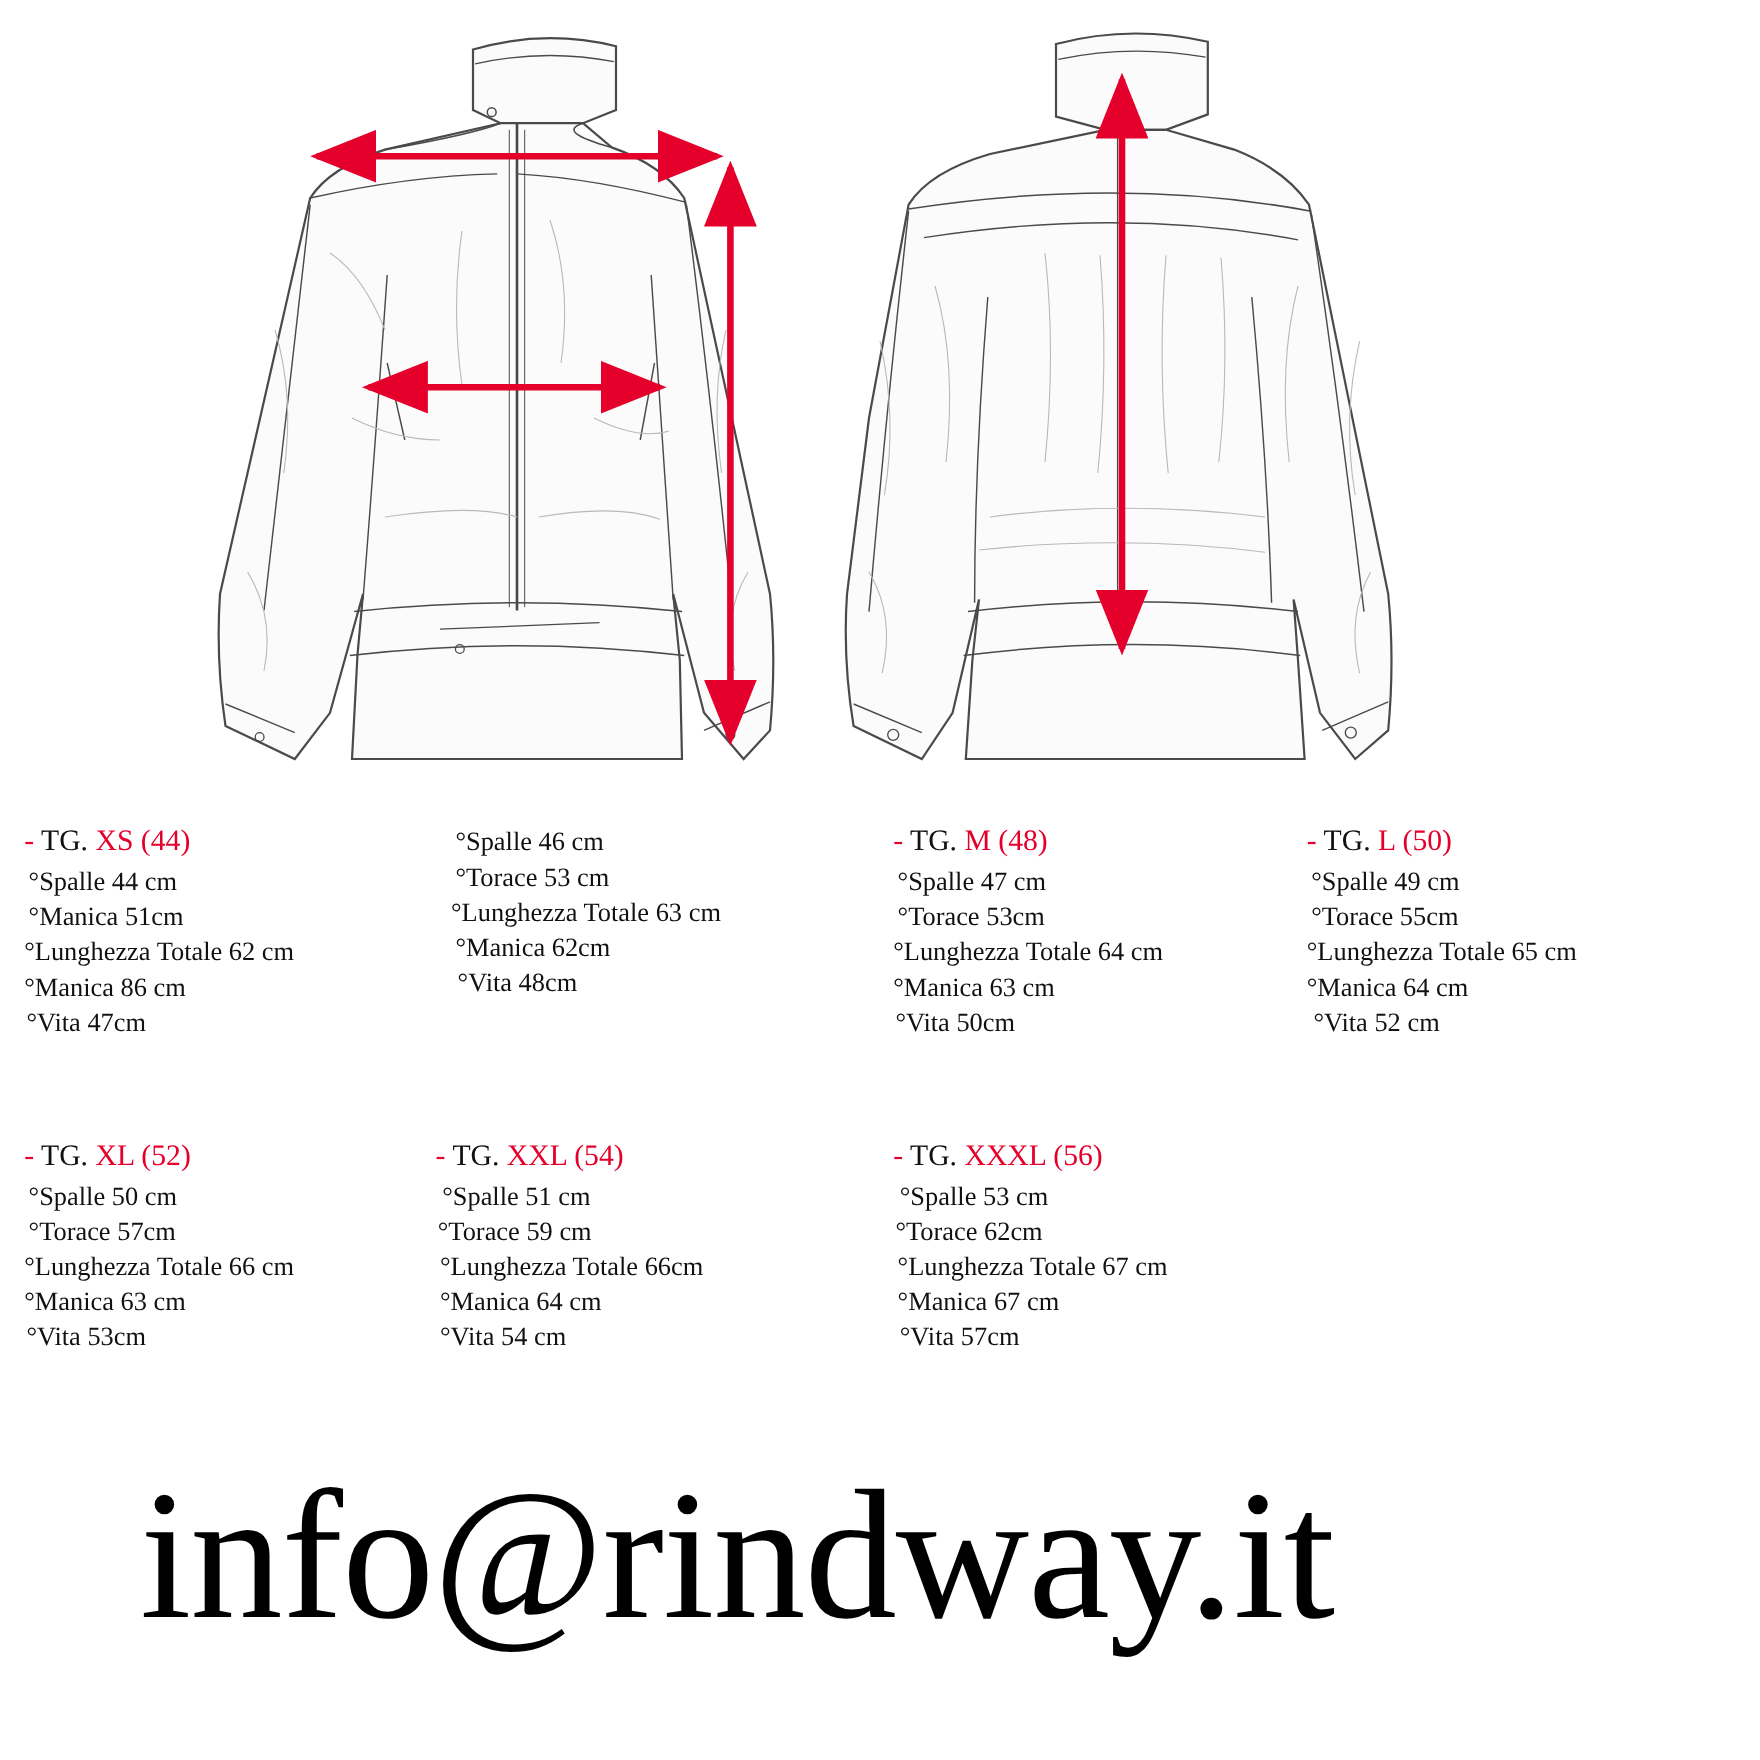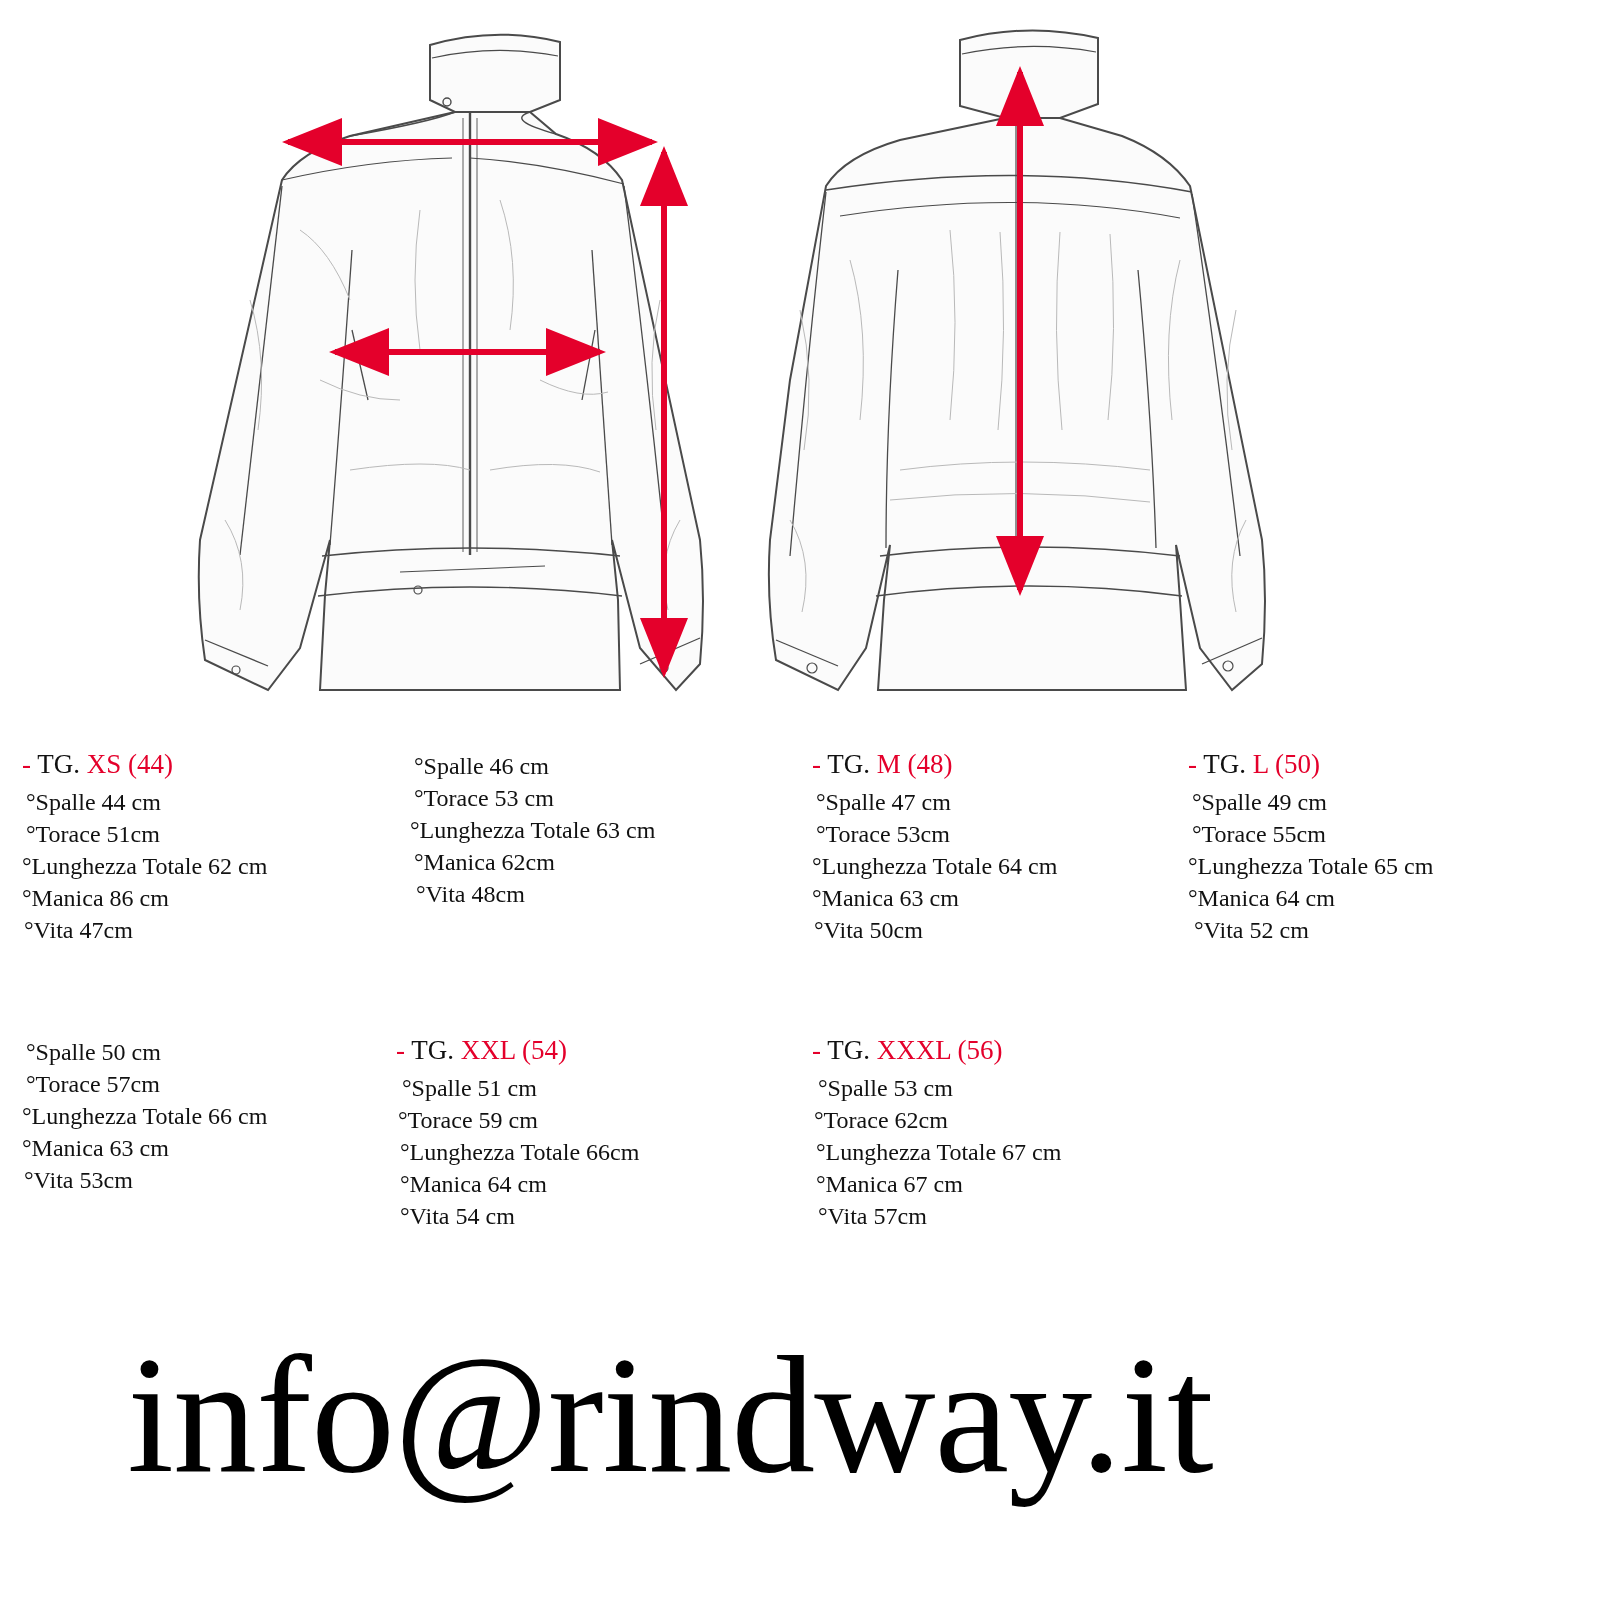--- a/index.html
+++ b/index.html
@@ -243,21 +243,21 @@
 
 <div id="sizes">
 
   <div class="size-block" style="left:22px; top:16px;">
     <div class="size-title">
       <span class="dash">-</span>
       <span class="tg">TG.</span>
       <span class="label">XS (44)</span>
     </div>
     <div class="size-line ind1">°Spalle 44 cm</div>
-    <div class="size-line ind1">°Torace 51cm</div>
+    <div class="size-line ind1">°Manica 51cm</div>
     <div class="size-line ind3">°Lunghezza Totale 62 cm</div>
     <div class="size-line ind3">°Manica 86 cm</div>
     <div class="size-line ind2">°Vita 47cm</div>
   </div>
 
   <div class="size-block" style="left:410px; top:16px;">
     <div class="size-line ind1">°Spalle 46 cm</div>
     <div class="size-line ind1">°Torace 53 cm</div>
     <div class="size-line ind3">°Lunghezza Totale  63   cm</div>
     <div class="size-line ind1">°Manica  62cm</div>
@@ -284,20 +284,25 @@
       <span class="label">L (50)</span>
     </div>
     <div class="size-line ind1">°Spalle 49 cm</div>
     <div class="size-line ind1">°Torace 55cm</div>
     <div class="size-line ind3">°Lunghezza Totale 65 cm</div>
     <div class="size-line ind3">°Manica 64 cm</div>
     <div class="size-line ind4">°Vita 52 cm</div>
   </div>
 
   <div class="size-block" style="left:22px; top:302px;">
+    <div class="size-title">
+      <span class="dash">-</span>
+      <span class="tg">TG.</span>
+      <span class="label">XL (52)</span>
+    </div>
     <div class="size-line ind1">°Spalle 50 cm</div>
     <div class="size-line ind1">°Torace 57cm</div>
     <div class="size-line ind3">°Lunghezza Totale 66 cm</div>
     <div class="size-line ind3">°Manica 63 cm</div>
     <div class="size-line ind2">°Vita 53cm</div>
   </div>
 
   <div class="size-block" style="left:396px; top:302px;">
     <div class="size-title">
       <span class="dash">-</span>

